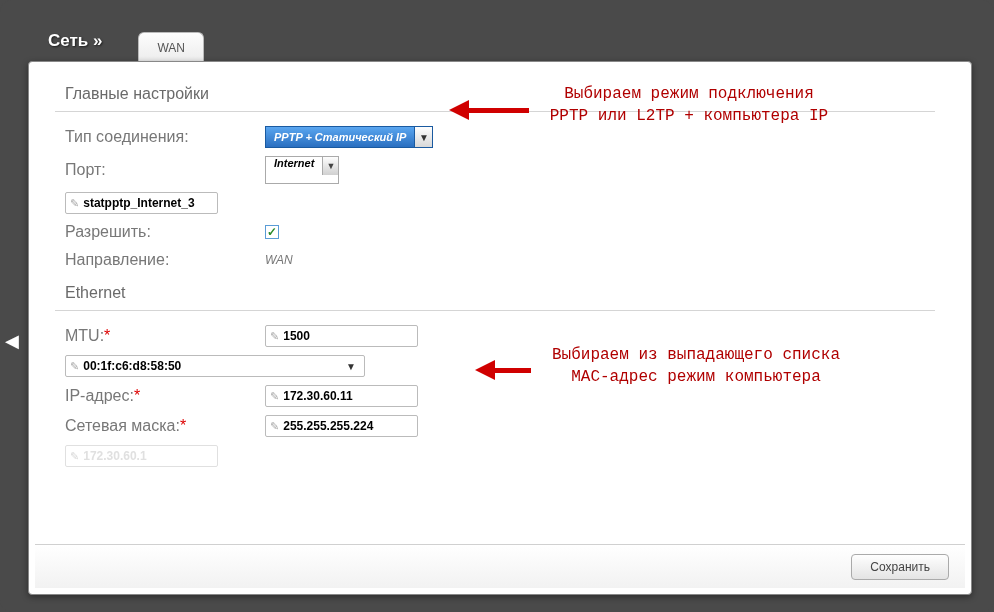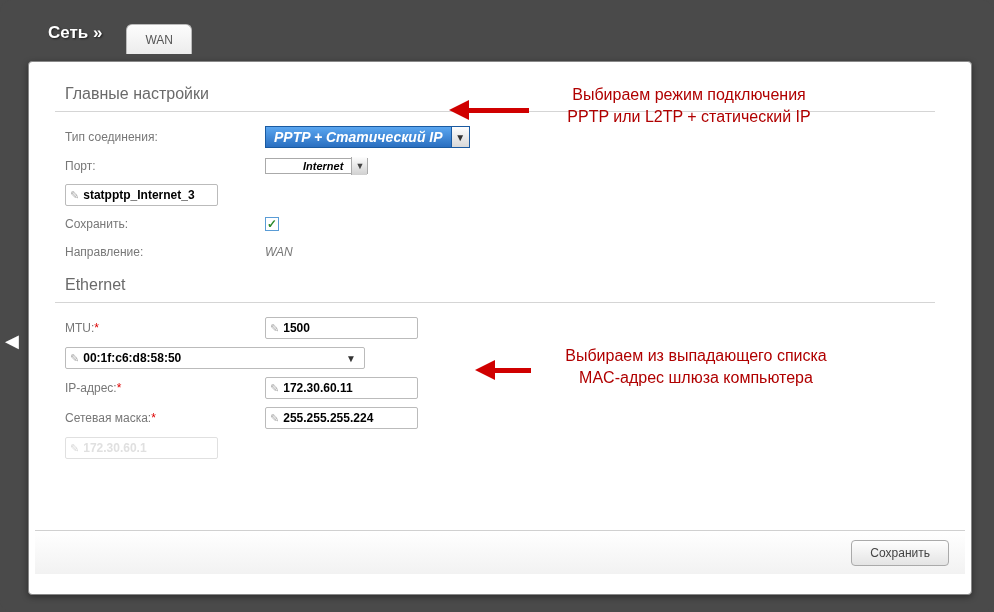--- a/index.html
+++ b/index.html
@@ -29,23 +29,23 @@
   .inner {
     position: absolute;
     left: 28px;
     top: 15px;
     width: 944px;
     height: 582px;
   }
   .tabbar {
     height: 46px;
     display: flex;
-    align-items: center;
+    align-items: flex-end;
     padding-left: 20px;
-    gap: 8px;
+    gap: 20px;
   }
   .breadcrumb {
     color: #fff;
     font-size: 17px;
     font-weight: bold;
     text-shadow: 1px 1px 2px rgba(0,0,0,0.6);
     margin-right: 16px;
     margin-bottom: 10px;
   }
   .tab {
@@ -87,51 +87,51 @@
   }
   .row {
     display: flex;
     align-items: center;
     padding: 4px 0 4px 10px;
     min-height: 28px;
   }
   .label {
     width: 200px;
     color: #777;
-    font-size: 12px;
+    font-size: 16px;
   }
   .req { color: #d00; }
   .field { flex: 0 0 auto; display:flex; align-items:center; }
   .select-pptp {
     display: inline-flex;
     align-items: center;
     background: linear-gradient(#5aa6f0, #2a6fc0);
     border: 1px solid #1a5aa0;
     height: 22px;
     cursor: pointer;
   }
   .select-pptp .sel-text {
     color: #fff;
     font-weight: bold;
     font-style: italic;
-    font-size: 14px;
+    font-size: 11px;
     padding: 0 8px;
     min-width: 145px;
     text-align: center;
   }
   .select-pptp .sel-btn {
     width: 18px; height: 20px;
     background: linear-gradient(#fefefe,#d8d8d8);
     border-left: 1px solid #1a5aa0;
     display:flex; align-items:center; justify-content:center;
     color:#333; font-size:10px;
   }
   .select-plain {
-    display:inline-flex; align-items:center;
-    border:1px solid #aaa; background:#fff; height:16px;padding-left:29px;
+    display:inline-flex; 
+    border:1px solid #aaa; background:#fff; height:28px;
   }
   .select-plain .sel-text { font-weight:bold; font-style:italic; font-size:11px; padding:0 8px; text-align:center; }
   .select-plain .sel-btn {
     width:16px; height:18px;
     background:linear-gradient(#fdfdfd,#d0d0d0);
     border-left:1px solid #aaa;
     display:flex; align-items:center; justify-content:center;
     font-size:9px; color:#444;
   }
   .text-input {
@@ -157,38 +157,38 @@
     cursor:pointer; background:#fff;
   }
   .static-val { color:#777; font-style:italic; font-size:12px; }
   .annotation {
     position:absolute;
     color:#b00000;
     font-size:16px;
     line-height:1.35;
     text-align:center;
     pointer-events:none;
-    font-family: Liberation Sans, sans-serif;
+    font-family: Liberation Mono, monospace;
   }
   .arrow {
     position:absolute;
     pointer-events:none;
   }
   .arrow .shaft {
     position:absolute; background:#d00000; height:5px;
   }
   .arrow .head {
     position:absolute; width:0; height:0;
     border-top:10px solid transparent;
     border-bottom:10px solid transparent;
     border-right:20px solid #d00000;
   }
   .footer-bar {
     position:absolute;
-    left:6px; right:6px; bottom:20px;
+    left:6px; right:6px; bottom:6px;
     height:44px;
     border-top:1px solid #d0d0d0;
     display:flex; justify-content:flex-end; align-items:center;
     padding-right:16px;
     background:linear-gradient(#fff,#f2f2f2);
   }
   .save-btn {
     border:1px solid #aaa;
     border-radius:4px;
     background:linear-gradient(#fefefe,#e4e4e4);
@@ -241,21 +241,21 @@
         <div class="row">
           <div class="field">
             <div class="text-input">
               <span class="pencil">✎</span>
               <input type="text" value="statpptp_Internet_3" style="">
             </div>
           </div>
         </div>
 
         <div class="row">
-          <div class="label">Сохранить:</div>
+          <div class="label">Разрешить:</div>
           <div class="field">
             <div class="checkbox">✓</div>
           </div>
         </div>
 
         <div class="row">
           <div class="label">Направление:</div>
           <div class="field">
             <span class="static-val">WAN</span>
           </div>
@@ -310,30 +310,30 @@
               <span class="pencil">✎</span>
               <input type="text" value="172.30.60.1" style="">
             </div>
           </div>
         </div>
 
       </div>
 
       <div class="annotation" style="left:500px; top:22px; width:320px;">
         <span>Выбираем режим подключения</span><br>
-        <span>PPTP или L2TP + статический IP</span>
+        <span>PPTP или L2TP + компьютера IP</span>
       </div>
       <div class="arrow" style="left:420px; top:38px; width:80px; height:20px;">
         <div class="head" style="left:0; top:0;"></div>
         <div class="shaft" style="left:18px; top:8px; width:62px;"></div>
       </div>
 
       <div class="annotation" style="left:502px; top:283px; width:330px;">
         <span>Выбираем из выпадающего списка</span><br>
-        <span>MAC-адрес шлюза компьютера</span>
+        <span>MAC-адрес режим компьютера</span>
       </div>
       <div class="arrow" style="left:446px; top:298px; width:56px; height:20px;">
         <div class="head" style="left:0; top:0;"></div>
         <div class="shaft" style="left:18px; top:8px; width:38px;"></div>
       </div>
 
       <div class="footer-bar">
         <button class="save-btn">Сохранить</button>
       </div>
 

